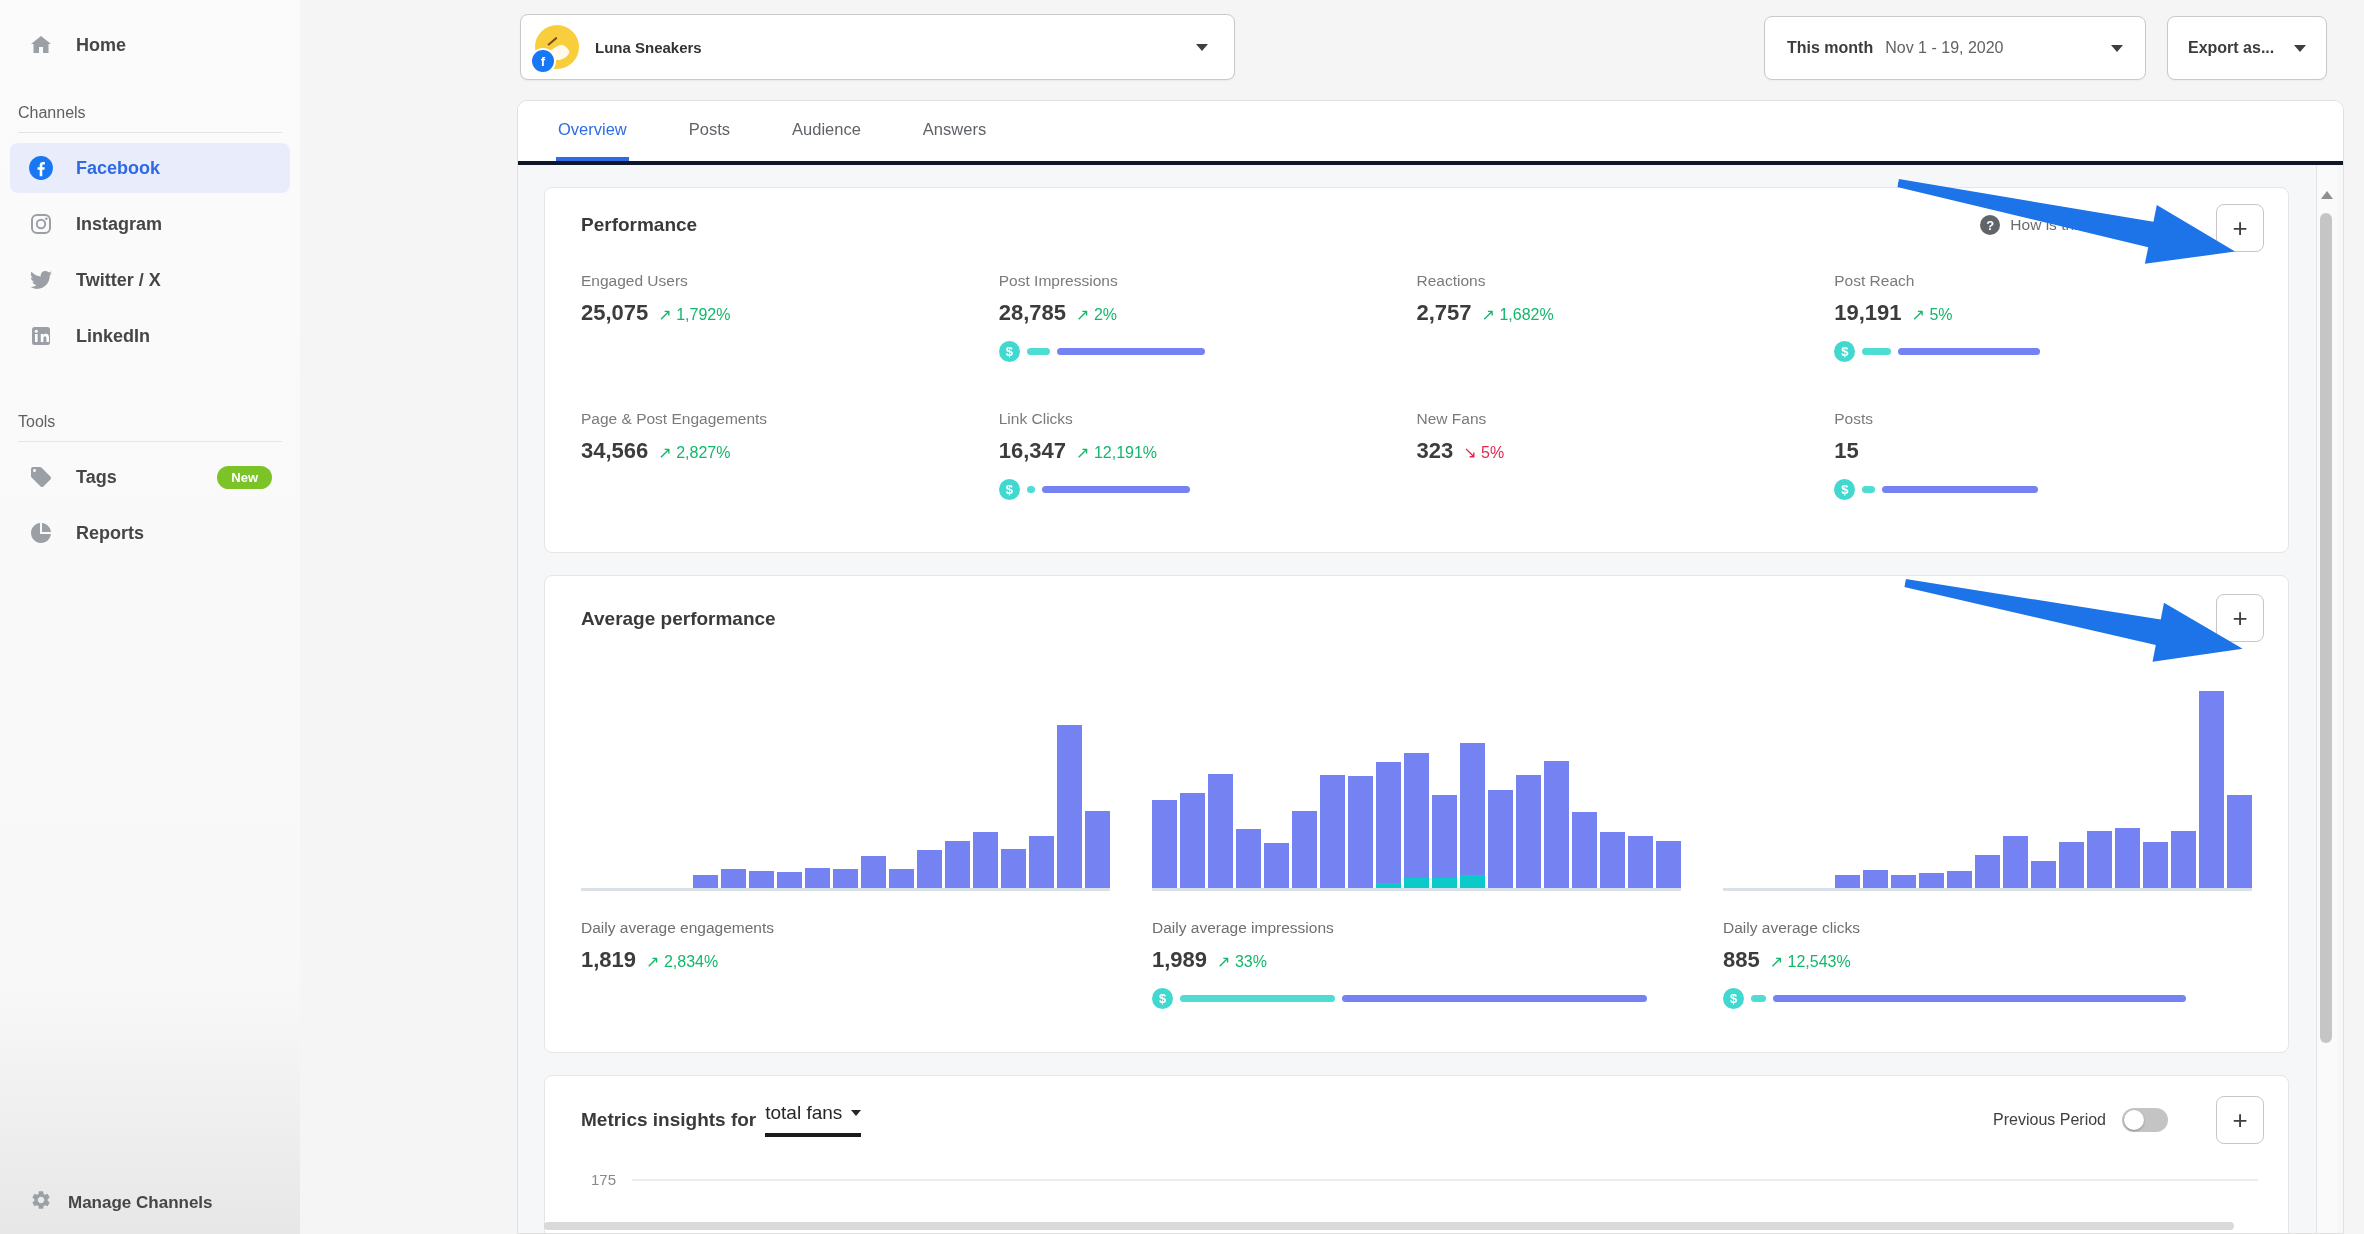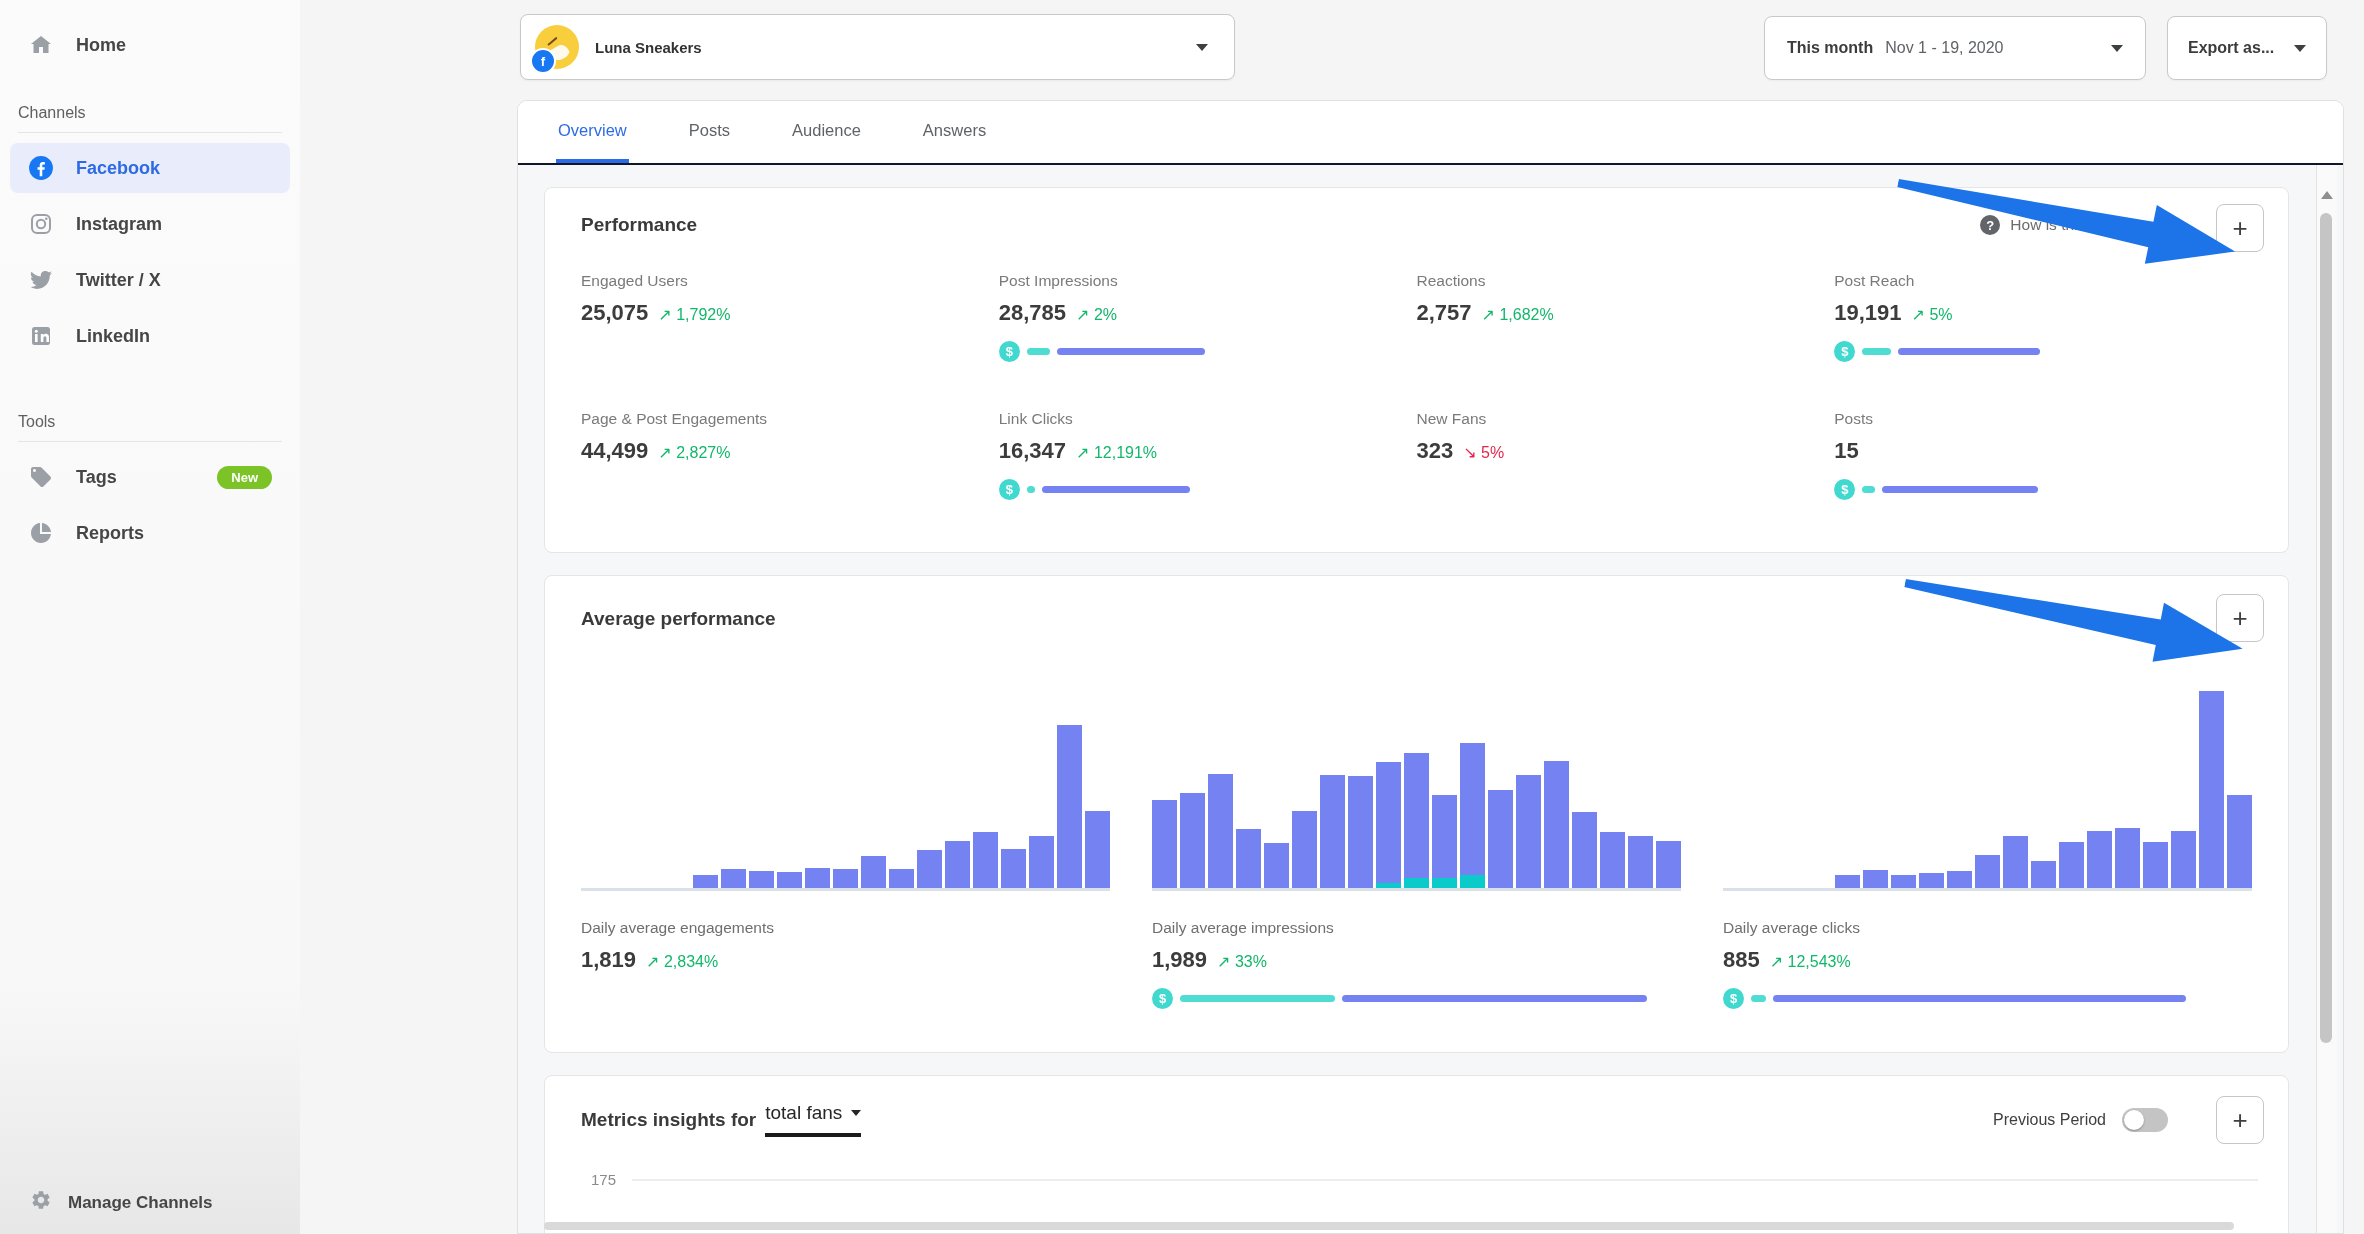--- a/index.html
+++ b/index.html
@@ -37,21 +37,21 @@
             display:flex;align-items:center;box-sizing:border-box;cursor:pointer;box-shadow:0 1px 2px rgba(0,0,0,.04)}
   .date-box{left:1764px;width:382px;padding:0 22px;gap:12px}
   .export-box{left:2167px;width:160px;padding:0 20px;gap:12px}
   .bold-lbl{font-size:16px;font-weight:700;color:#3c3c3c}
   .sub-lbl{font-size:16px;color:#5f6368}
 
   
   .panel{position:absolute;left:517px;top:100px;width:1827px;height:1134px;background:#fff;
          border:1px solid #e0e0e0;border-radius:10px 10px 0 0;box-sizing:border-box;overflow:hidden}
   .tabs{height:64px;display:flex;align-items:stretch;padding-left:38px;gap:58px;background:#fff;
-        border-bottom:2px solid #0f172a;box-sizing:border-box}
+        border-bottom:4px solid #0f172a;box-sizing:border-box}
   .tab{display:flex;align-items:center;font-size:16.5px;color:#5f6368;border-bottom:4px solid transparent;
        padding:0 2px;cursor:pointer;box-sizing:border-box}
   .tab.active{color:#2e6be6;border-bottom-color:#2e6be6;font-weight:500}
   .content{position:absolute;left:0;right:0;top:64px;bottom:0;background:#f6f7f8;
            padding:22px 0 0 26px;box-sizing:border-box}
   .card{width:1745px;background:#fff;border:1px solid #e5e5e6;border-radius:8px;box-sizing:border-box;
         position:relative;margin-bottom:22px}
   .card-head{display:flex;align-items:center;padding:26px 36px 0}
   .card-title{font-size:19px;font-weight:700;color:#3a3a3a}
   .help{margin-left:auto;display:flex;align-items:center;gap:10px;font-size:15.5px;color:#6b6b6b;
@@ -278,21 +278,21 @@
             </div>
             <div class="paid-row">
               <span class="dollar">$</span>
               <span class="seg teal" style="width: 29px;"></span>
               <span class="seg purple" style="width: 142px;"></span>
             </div>
           </div>
           <div class="metric">
             <div class="metric-label">Page &amp; Post Engagements</div>
             <div class="vrow">
-              <span class="metric-value">44,499</span>
+              <span class="metric-value">34,566</span>
               <span class="chg up">↗ 2,827%</span>
             </div>
           </div>
           <div class="metric">
             <div class="metric-label">Link Clicks</div>
             <div class="vrow">
               <span class="metric-value">16,347</span>
               <span class="chg up">↗ 12,191%</span>
             </div>
             <div class="paid-row">

